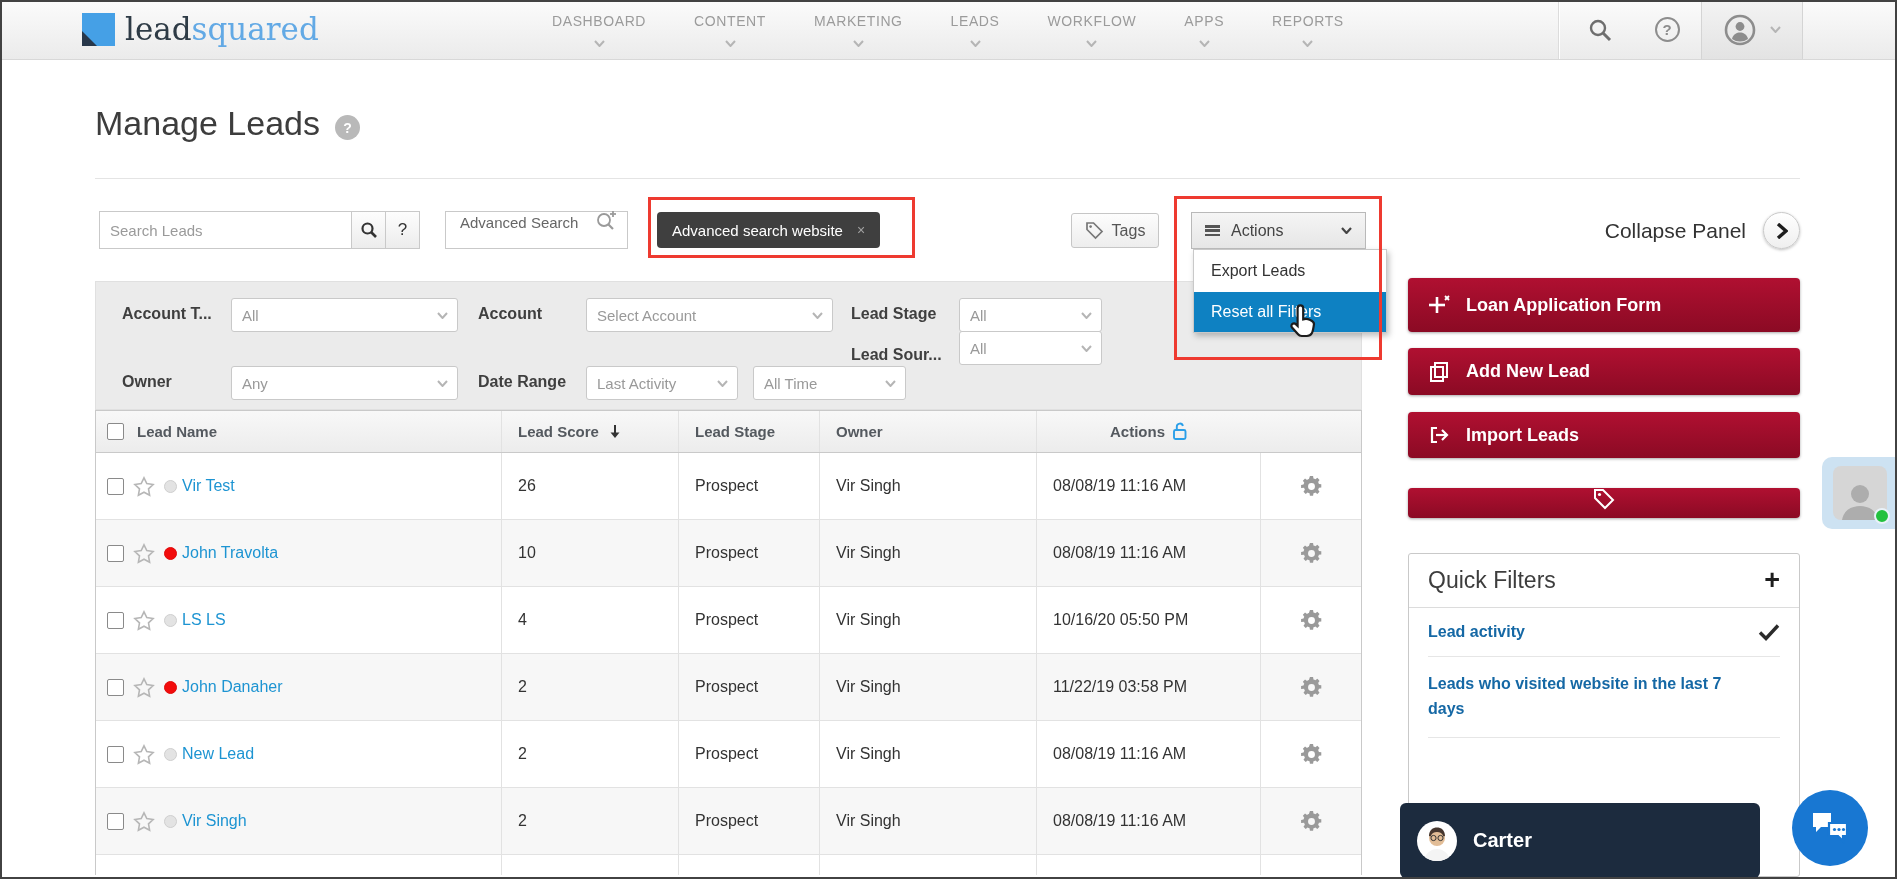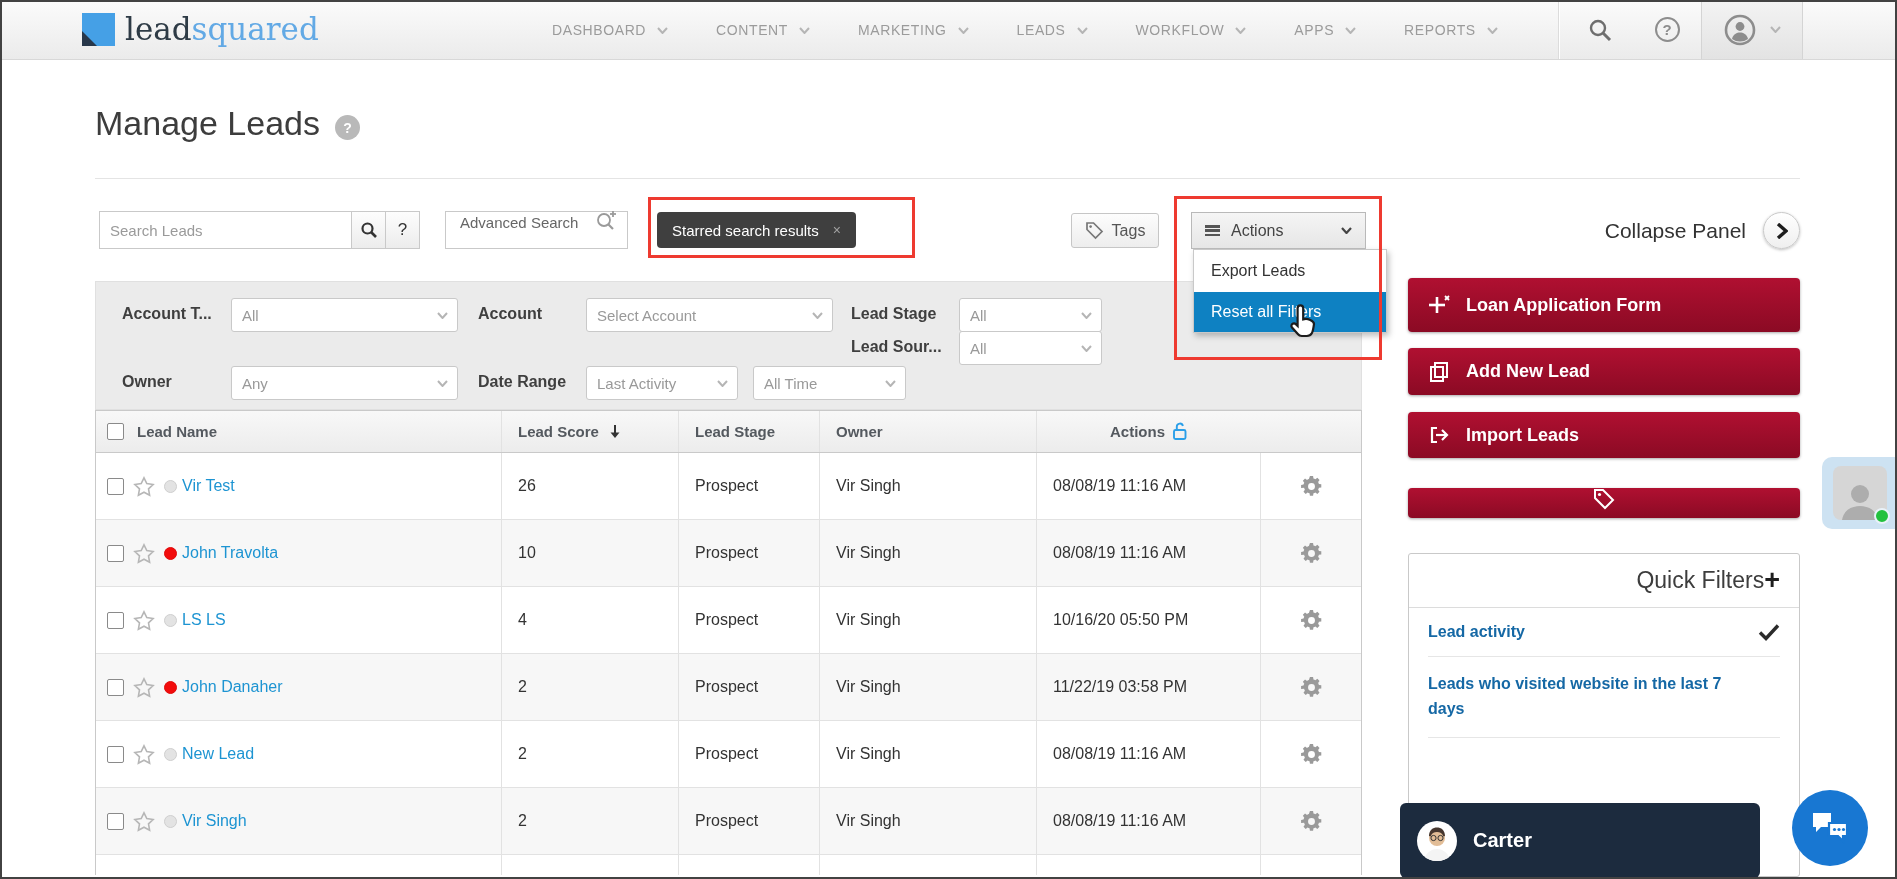--- a/index.html
+++ b/index.html
@@ -14,21 +14,21 @@
   .nav { position:absolute; left:0; top:0; width:100%; height:60px;
          background:linear-gradient(#fbfbfb,#ebebeb); border-bottom:1px solid #d8d8d8; }
   .logo { position:absolute; left:82px; top:13px; display:flex; align-items:center;justify-content:space-between; }
   .logo-mark { width:33px; height:33px; background:#45a0e6; position:relative; }
   .logo-mark::after { content:""; position:absolute; left:0; bottom:0;
          border-bottom:15px solid #28374a; border-right:15px solid transparent; }
   .logo-text { margin-left:10px; font-family:"DejaVu Serif", serif; font-size:31px; line-height:33px; color:#2e3b46; }
   .logo-text .sq { color:#62a9e5; }
   .nav-menu { position:absolute; left:552px; top:0; height:60px; display:flex; align-items:center; }
   .nav-item { display:flex; align-items:center; gap:11px; margin-right:48px;
-              color:#9b9b9b; font-size:14px; letter-spacing:.6px; cursor:pointer; }
+              color:#9b9b9b; font-size:14px; letter-spacing:.6px; cursor:pointer;flex-direction:column; }
   .chev { width:11px; height:7px; }
   .nav-sep { position:absolute; left:1558px; top:0; width:1px; height:59px; background:#dcdcdc; box-shadow:1px 0 0 #fff; }
   .nav-ico { position:absolute; top:0; height:59px; display:flex; align-items:center; justify-content:center; }
   .nav-search { left:1575px; width:50px; }
   .nav-help { left:1642px; width:50px; }
   .help-ring { width:25px; height:25px; border:2px solid #8d8d8d; border-radius:50%;
                display:flex; align-items:center; justify-content:center;
                color:#8d8d8d; font-weight:bold; font-size:15px; }
   .nav-user { position:absolute; left:1701px; top:0; width:102px; height:59px;
               background:linear-gradient(#f3f3f3,#e3e3e3); border-left:1px solid #d4d4d4; border-right:1px solid #d4d4d4;
@@ -104,21 +104,21 @@
   .lead-link { color:#1d94d2; text-decoration:none; cursor:pointer; }
   .sort-arrow { margin-left:10px; }
 
   
   .sbtn { position:absolute; left:1408px; width:392px; border-radius:4px; color:#fff; font-size:18px;
           font-weight:bold; display:flex; align-items:center; gap:15px; padding:0 19px;
           background:linear-gradient(#b01031,#8b0a24); box-shadow:0 1px 3px rgba(0,0,0,.35); cursor:pointer; }
   .sbtn .ico { width:24px; display:flex; justify-content:center; }
   .qf { position:absolute; left:1408px; top:553px; width:392px; height:324px; background:#fff;
         border:1px solid #c9c9c9; border-radius:3px; }
-  .qf-head { height:54px; display:flex; align-items:center; justify-content:flex-end;
+  .qf-head { height:54px; display:flex; align-items:center; justify-content:space-between;
              padding:0 19px; border-bottom:1px solid #dcdcdc; }
   .qf-title { font-size:23px; color:#3d3d3d; }
   .qf-plus { font-size:27px; font-weight:bold; color:#1d1d1d; cursor:pointer; line-height:1; }
   .qf-item { margin:0 19px; padding:15px 0; border-bottom:1px solid #e6e6e6; display:flex; align-items:center;
              gap:11px; color:#1568a5; font-size:16px; font-weight:bold; cursor:pointer; }
   .qf-item .check { margin-left:auto; }
   .qf-item.wrap2 { line-height:1.55; white-space:normal; }
 
   
   .carter { position:absolute; left:1400px; top:803px; width:360px; height:75px; background:#1c2b3e;
@@ -230,21 +230,21 @@
   <span>Advanced Search</span>
   <svg width="22" height="22" viewBox="0 0 22 22">
       <circle cx="9" cy="9" r="6" fill="none" stroke="#9a9a9a" stroke-width="1.8"></circle>
       <line x1="13.5" y1="13.5" x2="18" y2="18" stroke="#9a9a9a" stroke-width="2.2"></line>
       <line x1="15" y1="3" x2="21" y2="3" stroke="#9a9a9a" stroke-width="1.8"></line>
       <line x1="18" y1="0" x2="18" y2="6" stroke="#9a9a9a" stroke-width="1.8"></line>
     </svg>
 </div>
 
 <div class="chip">
-  <span>Starred search results</span>
+  <span>Advanced search website</span>
   <span class="x">×</span>
 </div>
 
 <div class="tags-btn">
   <svg width="19" height="19" viewBox="0 0 19 19">
       <path d="M2 8.5V2h6.5L17 10.5 10.5 17z" fill="none" stroke="#777" stroke-width="1.7"></path>
       <circle cx="5.6" cy="5.6" r="1.3" fill="#777"></circle>
     </svg>
   <span>Tags</span>
 </div>
@@ -297,21 +297,21 @@
         <polyline points="1,1 5.5,6 10,1" fill="none" stroke="#b5b5b5" stroke-width="2"></polyline>
       </svg>
   </div>
   <span class="flabel" style="left:755px; top:23px;">Lead Stage</span>
   <div class="fsel" style="left:863px; top:16px; width:143px;">
     <span>All</span>
     <svg class="chev" viewBox="0 0 11 7">
         <polyline points="1,1 5.5,6 10,1" fill="none" stroke="#b5b5b5" stroke-width="2"></polyline>
       </svg>
   </div>
-  <span class="flabel" style="left:755px; top:56px;">Lead Sour...</span>
+  <span class="flabel" style="left:755px; top:64px;">Lead Sour...</span>
   <div class="fsel" style="left:863px; top:49px; width:143px;">
     <span>All</span>
     <svg class="chev" viewBox="0 0 11 7">
         <polyline points="1,1 5.5,6 10,1" fill="none" stroke="#b5b5b5" stroke-width="2"></polyline>
       </svg>
   </div>
   <span class="flabel" style="left:26px; top:91px;">Owner</span>
   <div class="fsel" style="left:135px; top:84px; width:227px;">
     <span>Any</span>
     <svg class="chev" viewBox="0 0 11 7">

